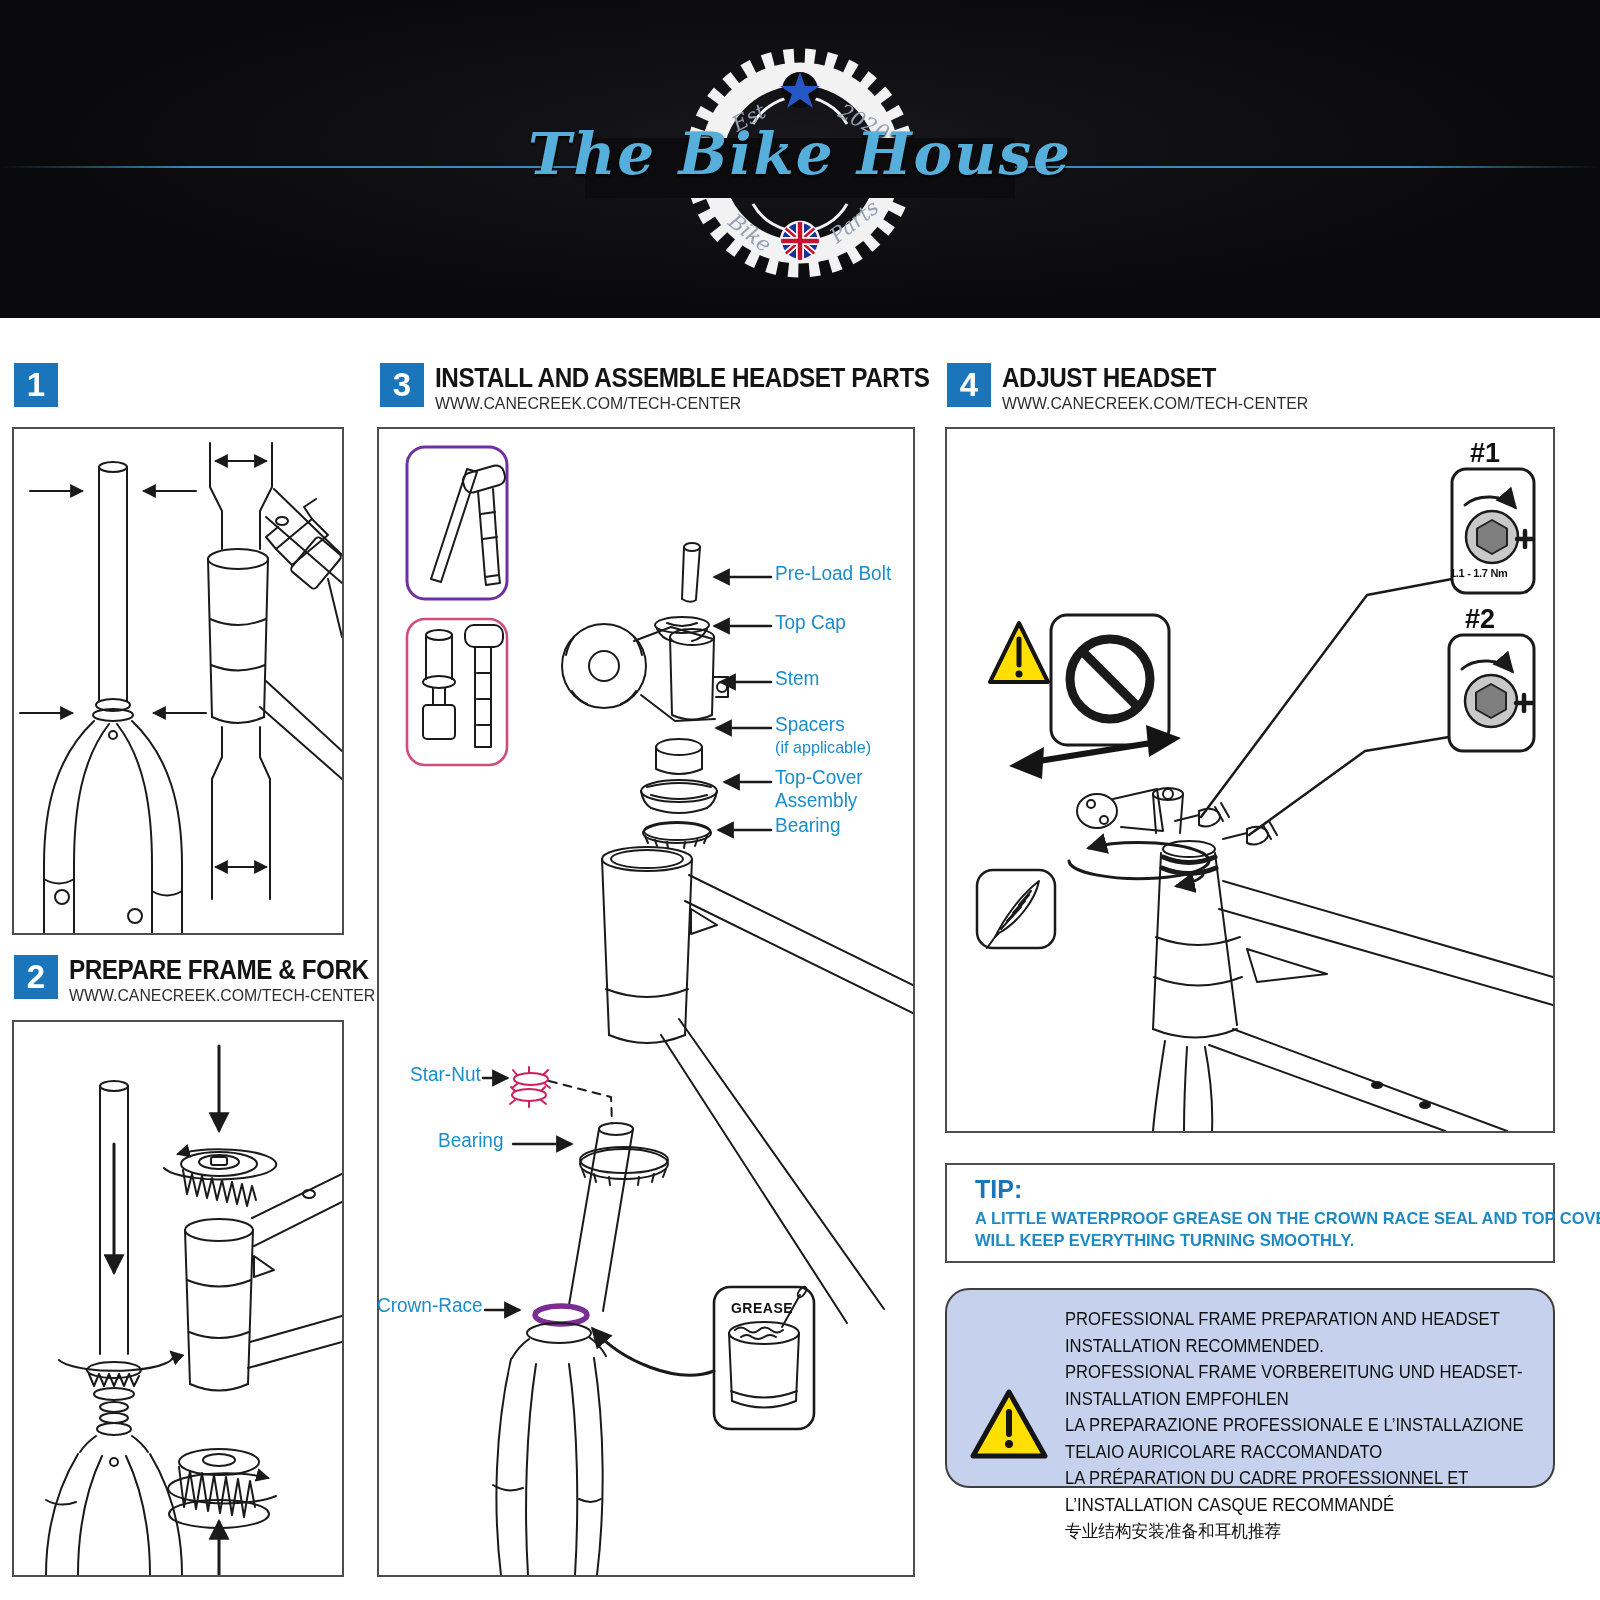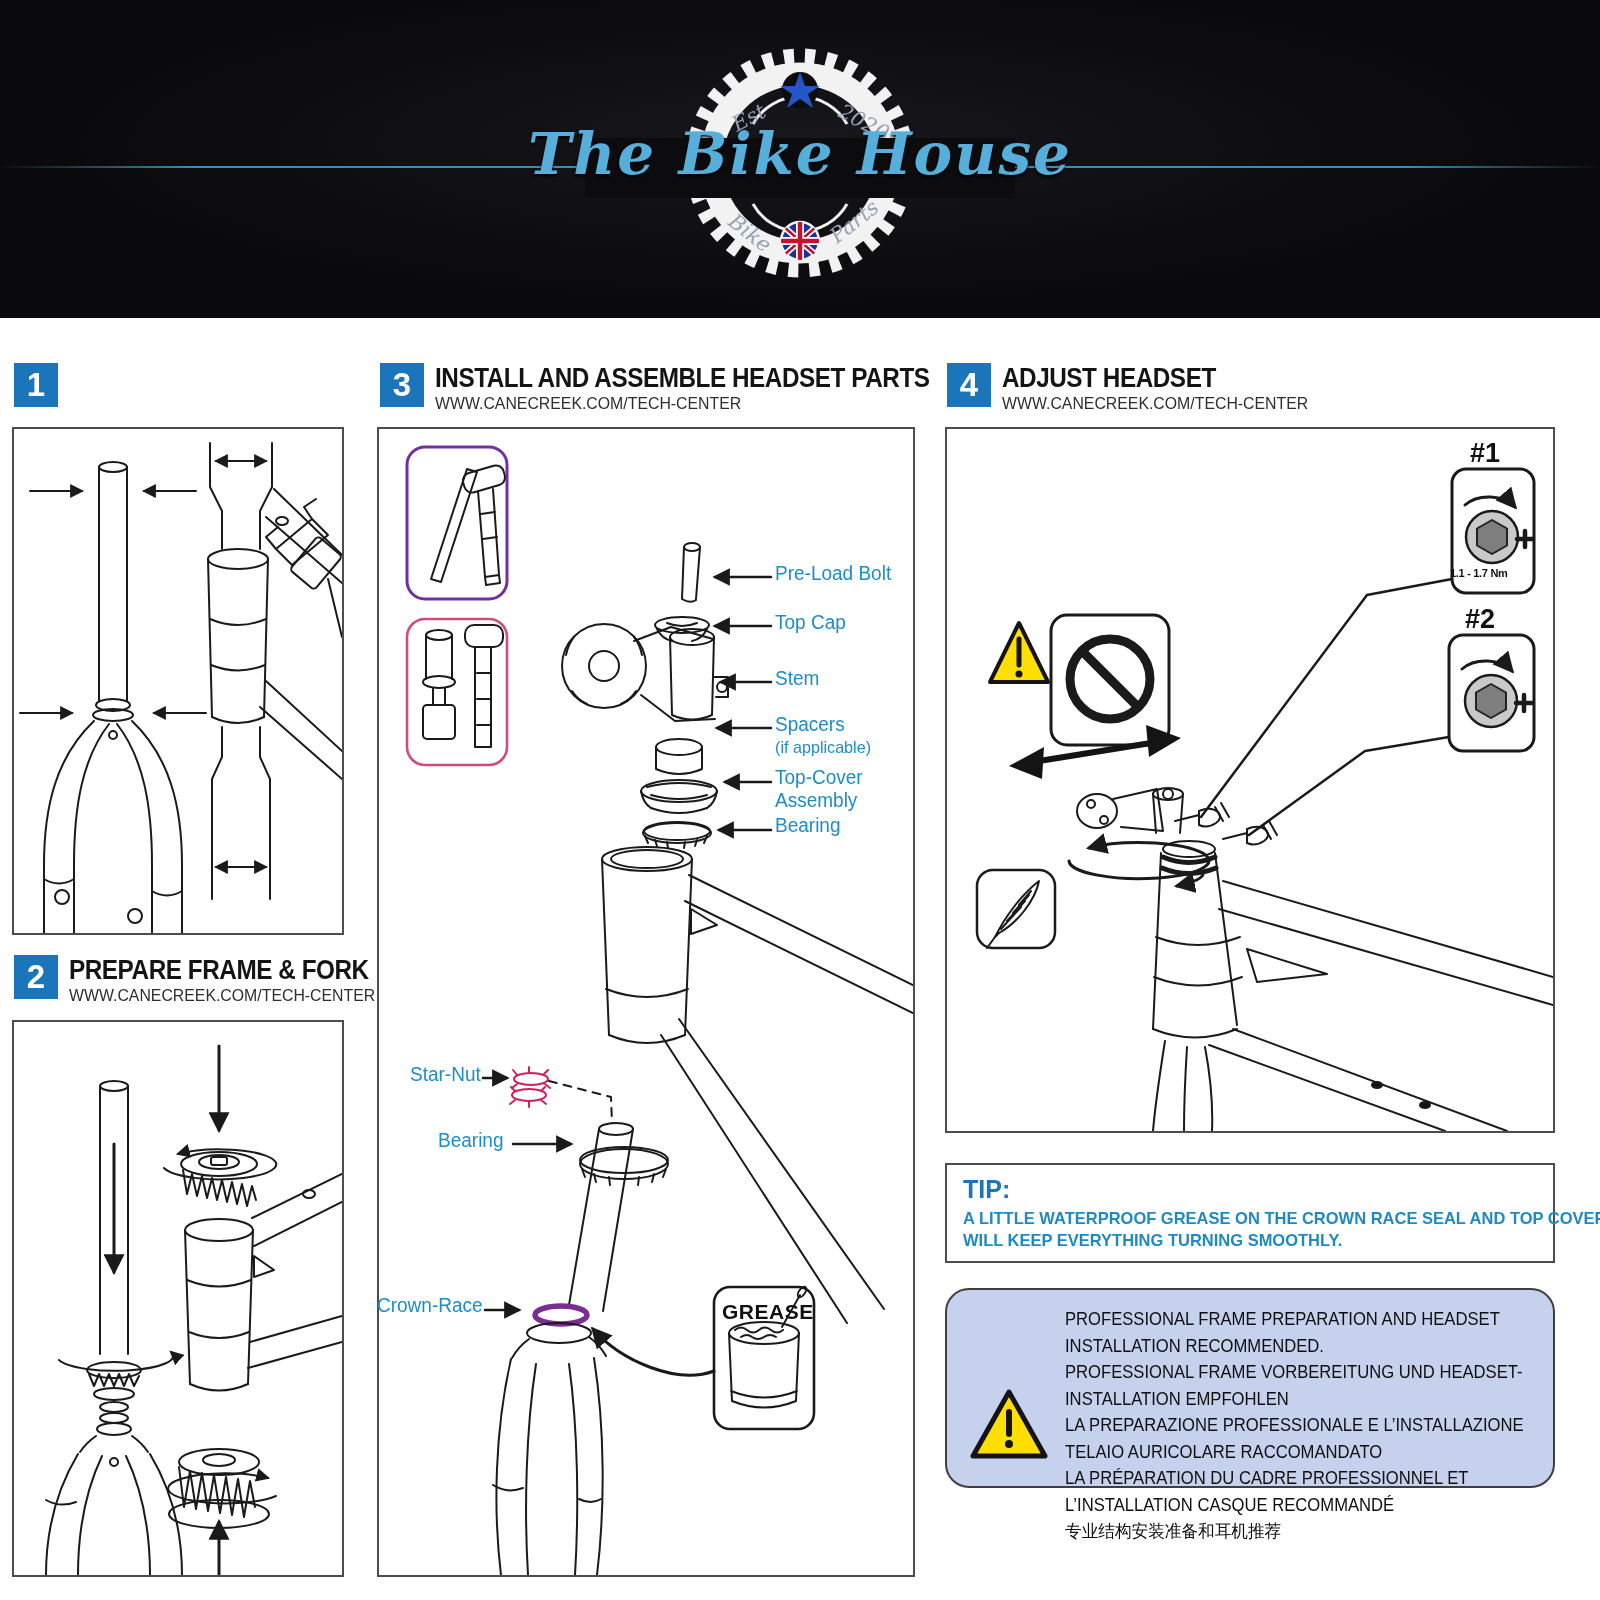--- a/index.html
+++ b/index.html
@@ -26,23 +26,23 @@
   .panel{border:2px solid #4d4d4d;background:#fff;box-sizing:border-box;}
   svg{display:block;}
   .ln{stroke:#1a1a1a;stroke-width:2;fill:none;stroke-linecap:round;stroke-linejoin:round;}
   .ln3{stroke:#1a1a1a;stroke-width:3;fill:none;stroke-linecap:round;}
   
   .lbl{font-size:20px;font-weight:500;color:#1b8dcb;white-space:nowrap;
        transform:scaleX(.95);transform-origin:left;}
   .lbl-sm{font-size:17px;}
   .hash{font-size:27px;font-weight:700;color:#111;}
   .torque{font-size:11px;font-weight:700;color:#111;letter-spacing:-.3px;}
-  .grease-t{font-size:21px;font-weight:700;color:#111;text-align:center;letter-spacing:.5px;}
-  
-  #tip{border:2px solid #4d4d4d;box-sizing:border-box;padding:10px 16px;}
+  .grease-t{font-size:14px;font-weight:700;color:#111;text-align:center;letter-spacing:.5px;}
+  
+  #tip{border:2px solid #4d4d4d;box-sizing:border-box;padding:10px 28px;}
   #tip-title{font-size:25px;font-weight:700;color:#1b75bb;}
   .tip-line{font-size:17px;font-weight:700;color:#1e8ac4;margin-top:5px;
        transform:scaleX(.97);transform-origin:left;white-space:nowrap;}
   
   #notice{background:#c5d1ed;border:2px solid #3f3f3f;border-radius:24px;box-sizing:border-box;}
   .warn-line{font-size:17.5px;font-weight:500;color:#0f0f0f;line-height:26.5px;
        transform:scaleX(.95);transform-origin:left;white-space:nowrap;}
 </style>
 </head>
 <body>

